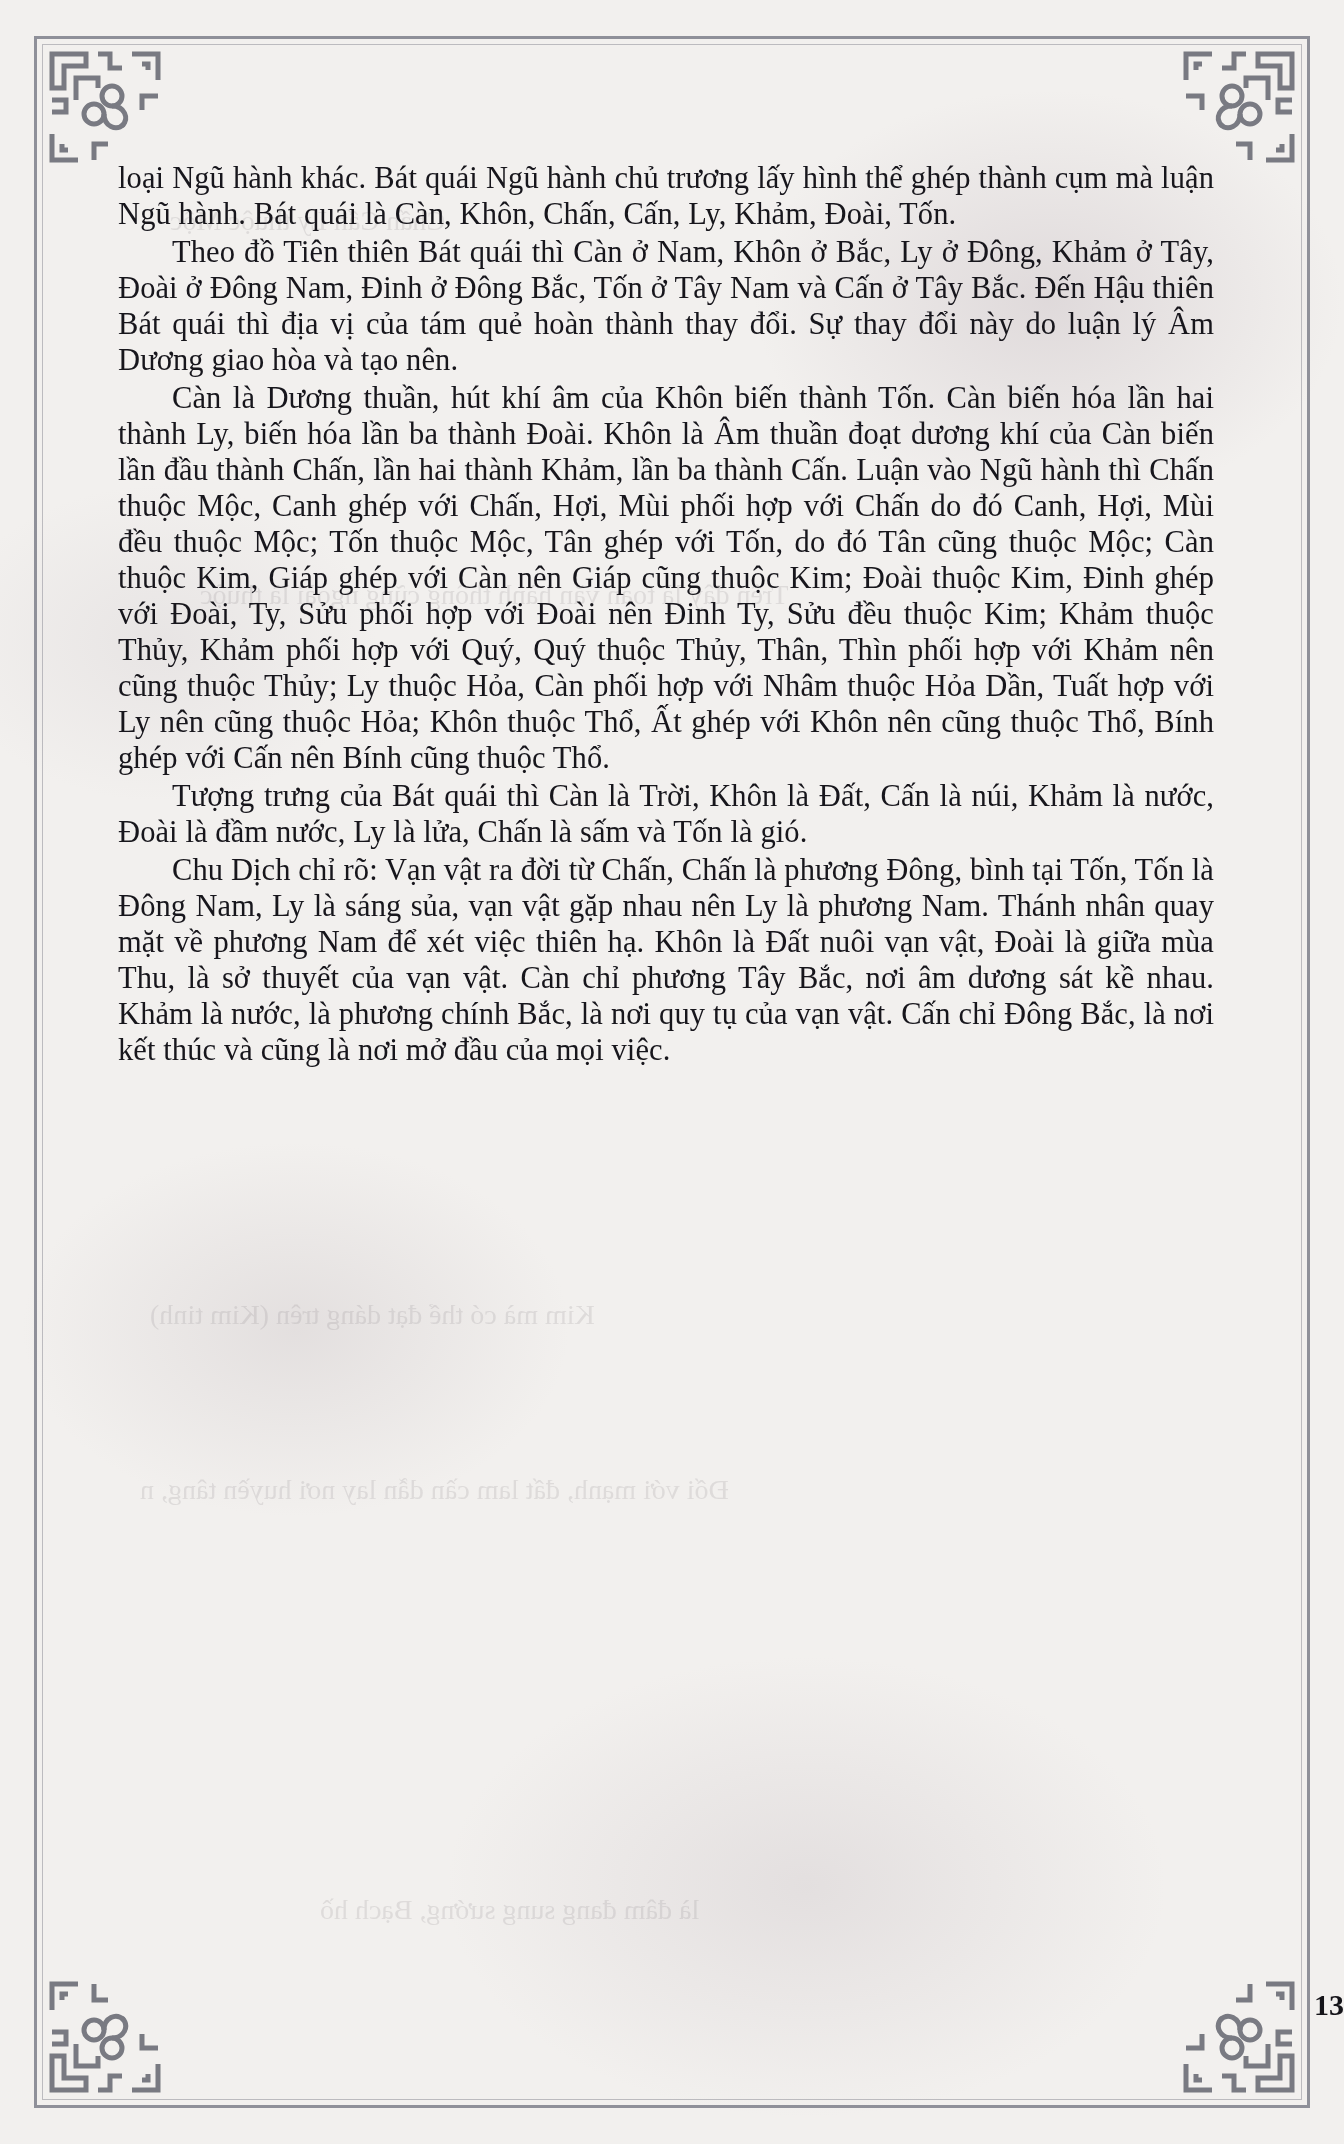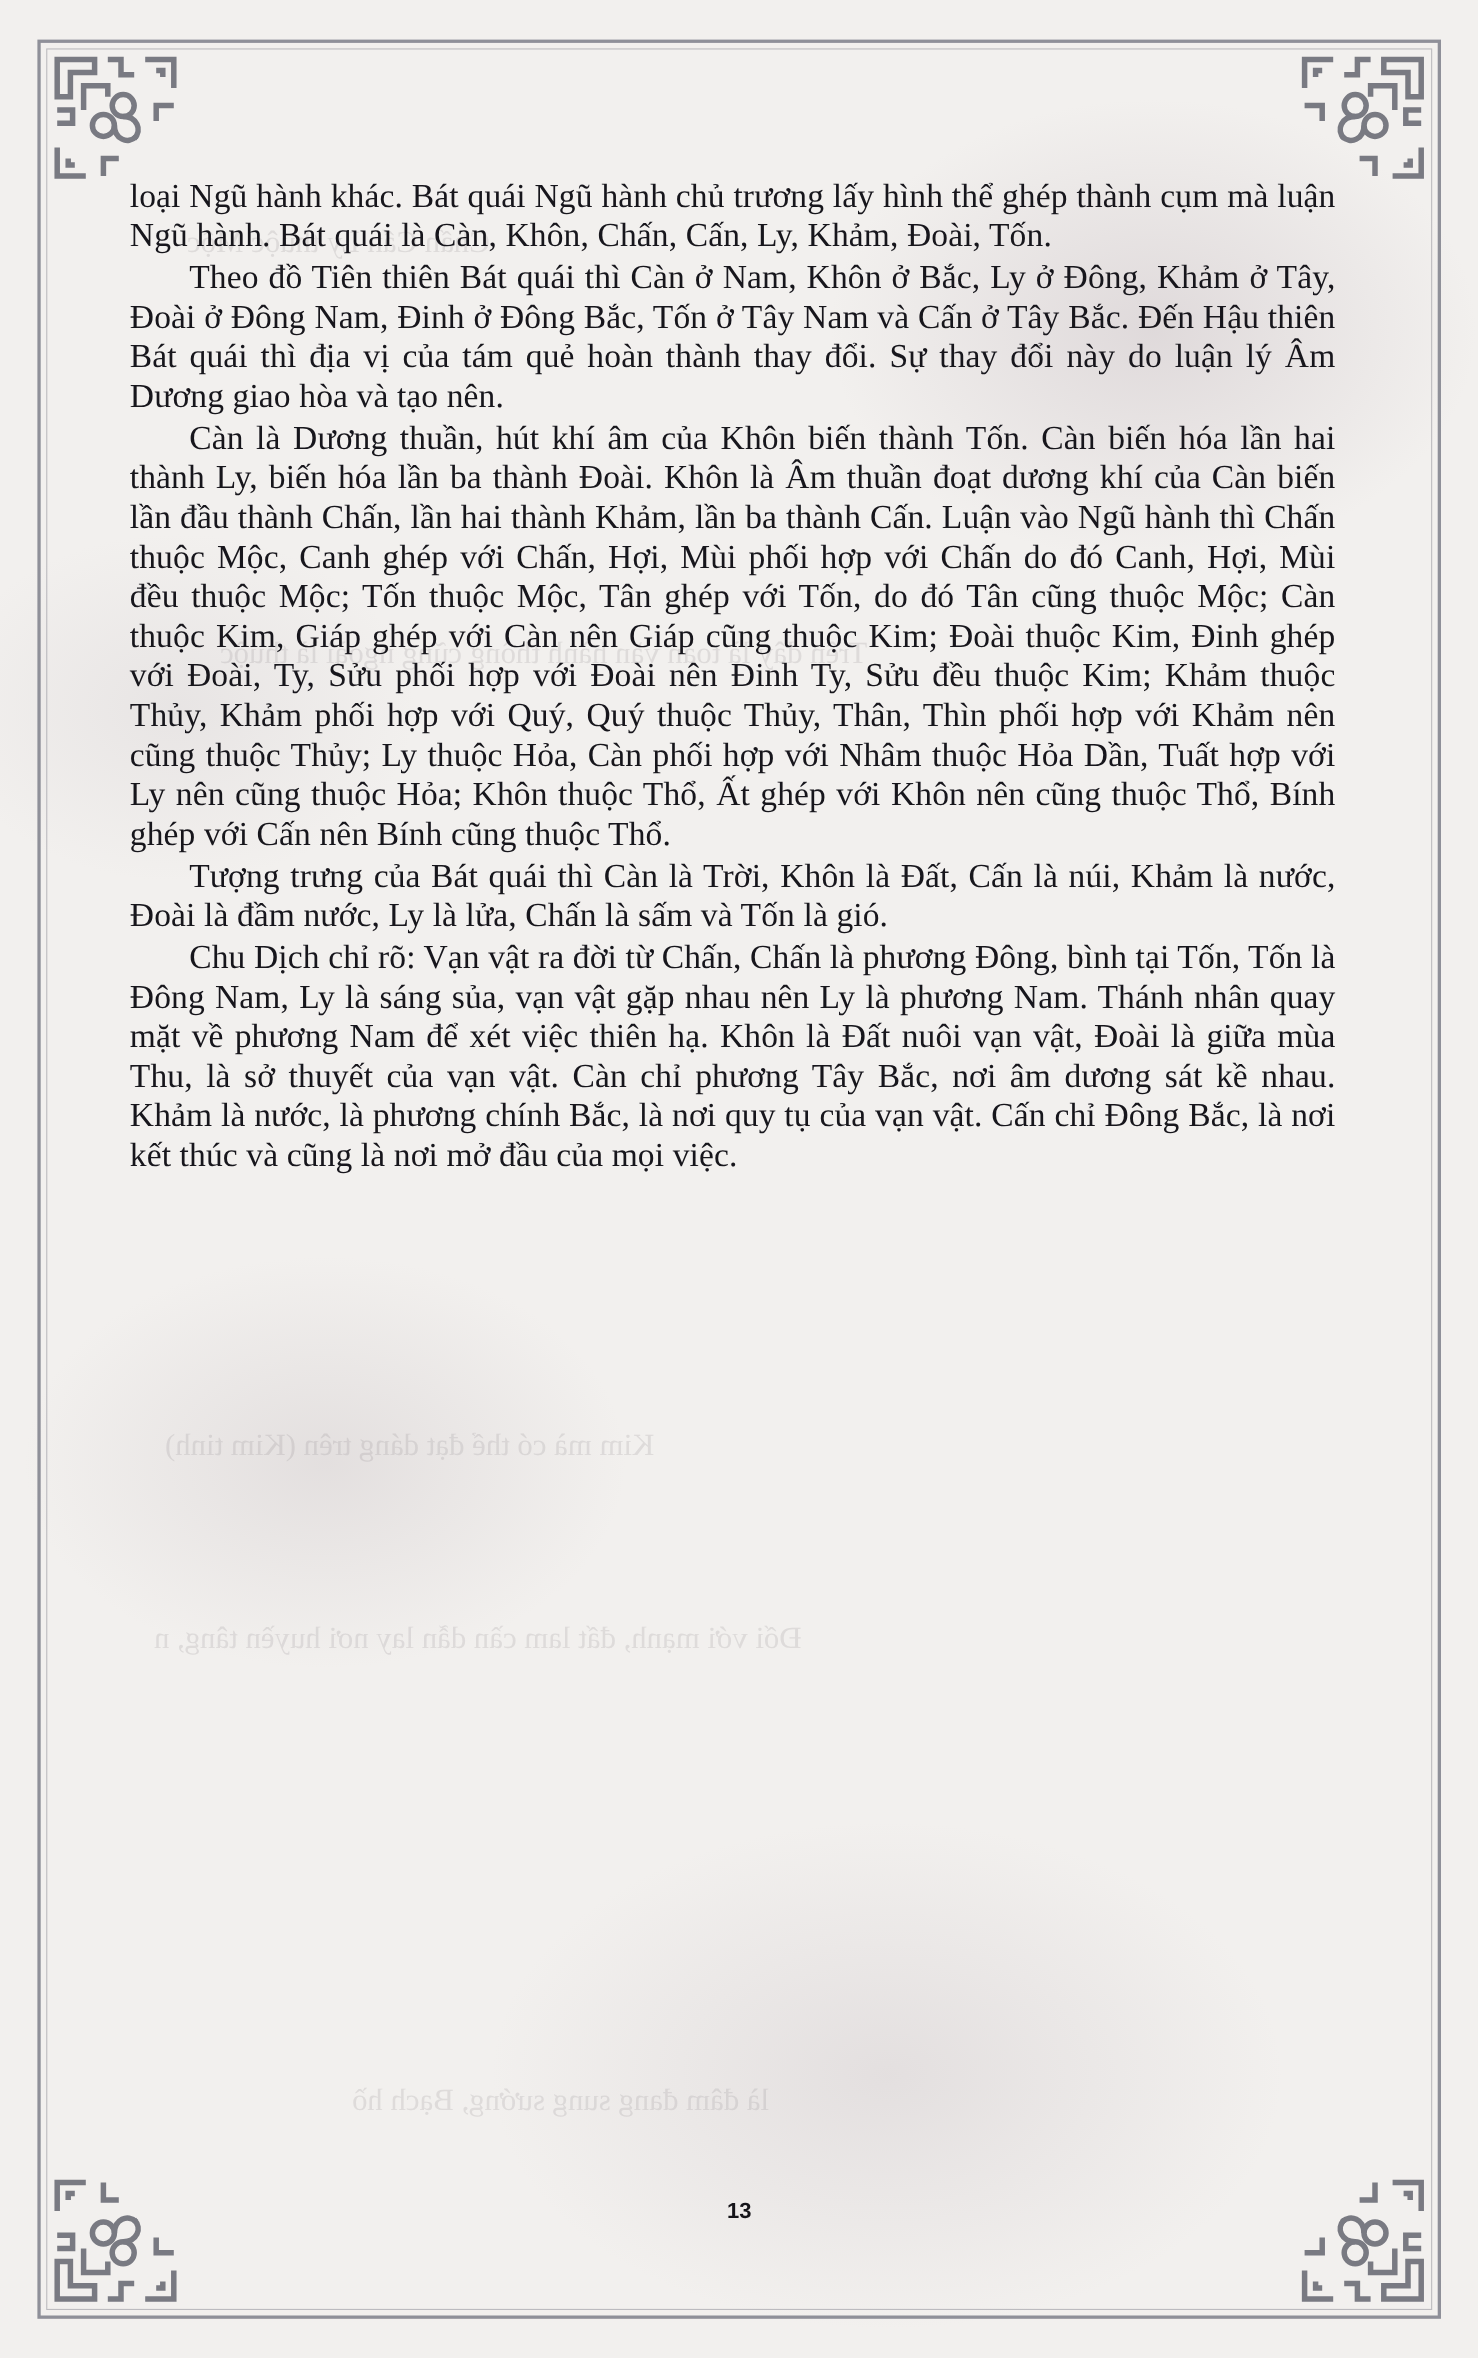--- a/index.html
+++ b/index.html
@@ -65,25 +65,25 @@
     color: #17161c;
     text-align: justify;
     text-justify: inter-word;
     letter-spacing: 0.1px;
   }
   p.indent { text-indent: 54px; }
   .page-number {
     position: absolute;
     left: 0; right: 0;
     bottom: 122px;
-    text-align: center;
-    font-size: 20px;
+    text-align: right;
+    font-size: 30px;
     font-weight: bold;
     color: #151419;
-    font-family: Liberation Sans, sans-serif;
+    font-family: Liberation Serif, serif;
   }
   
   .bleed {
     position: absolute;
     color: rgba(120,112,120,0.16);
     font-size: 28px;
     line-height: 50px;
     transform: scaleX(-1);
     white-space: nowrap;
     pointer-events: none;

